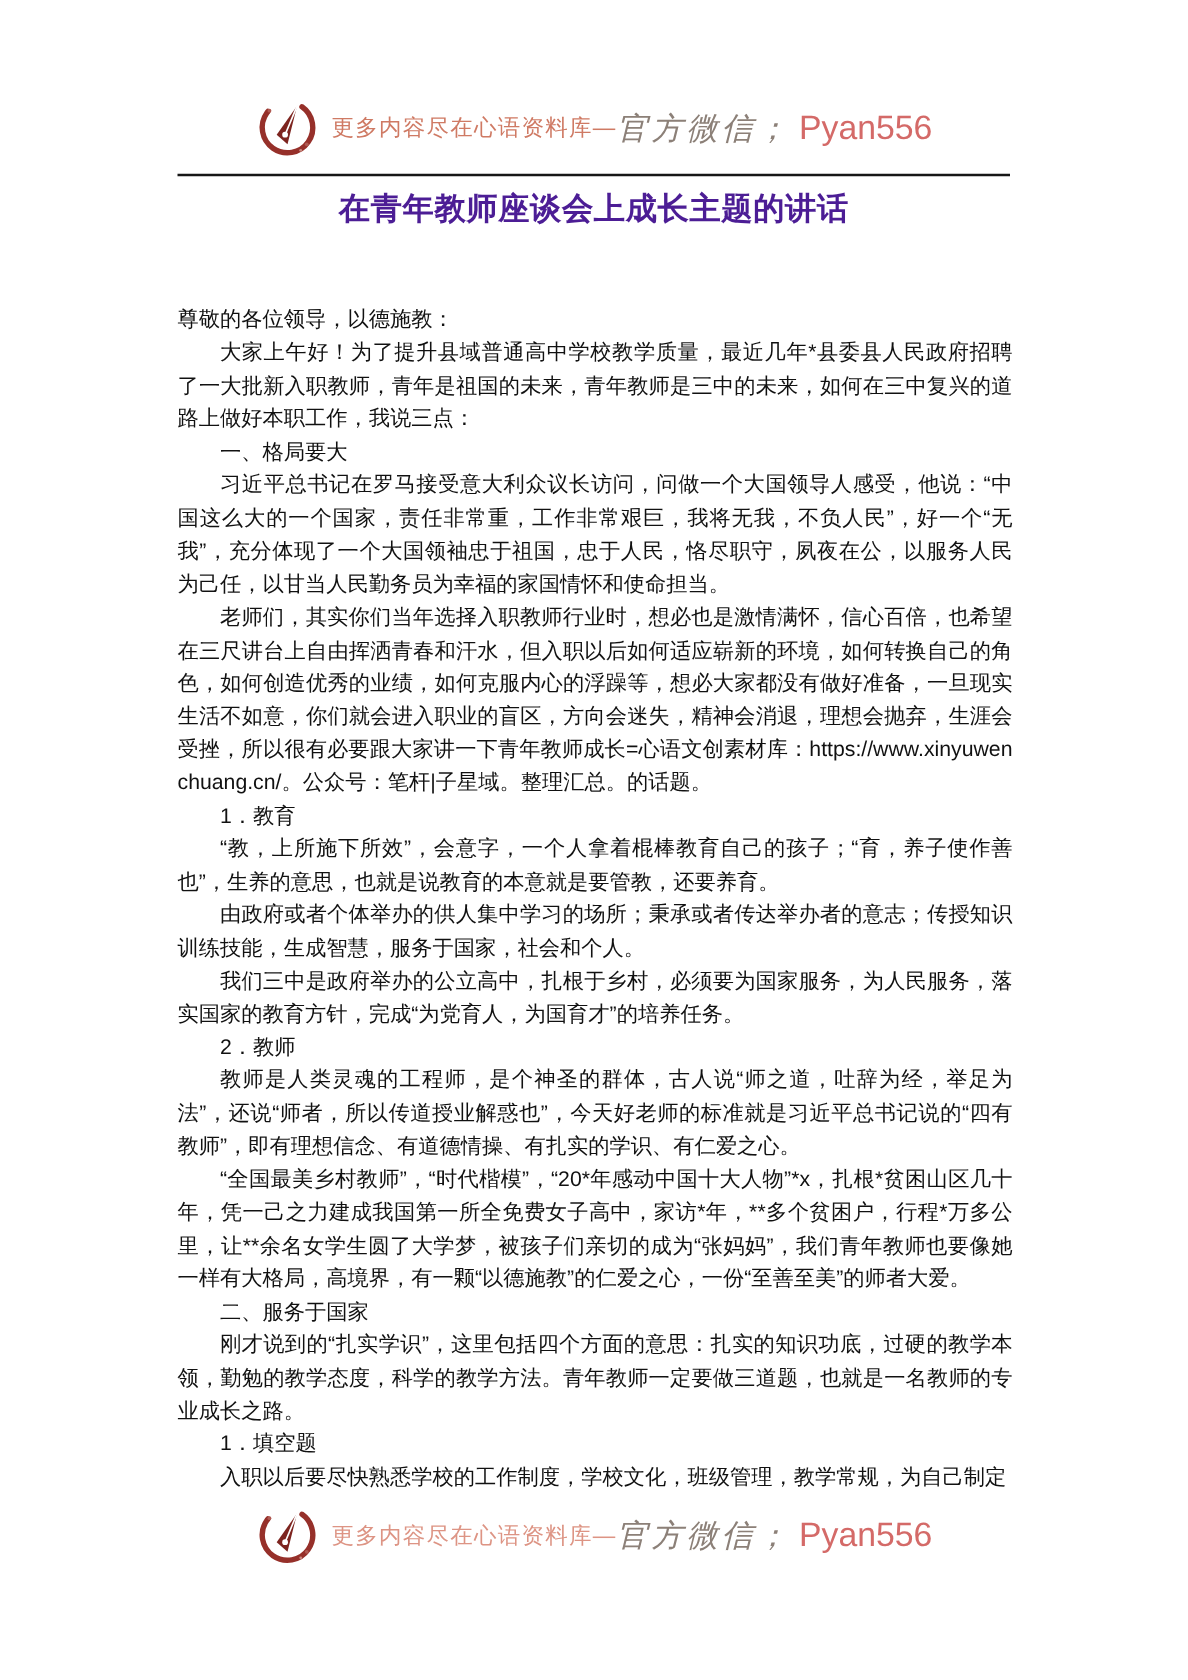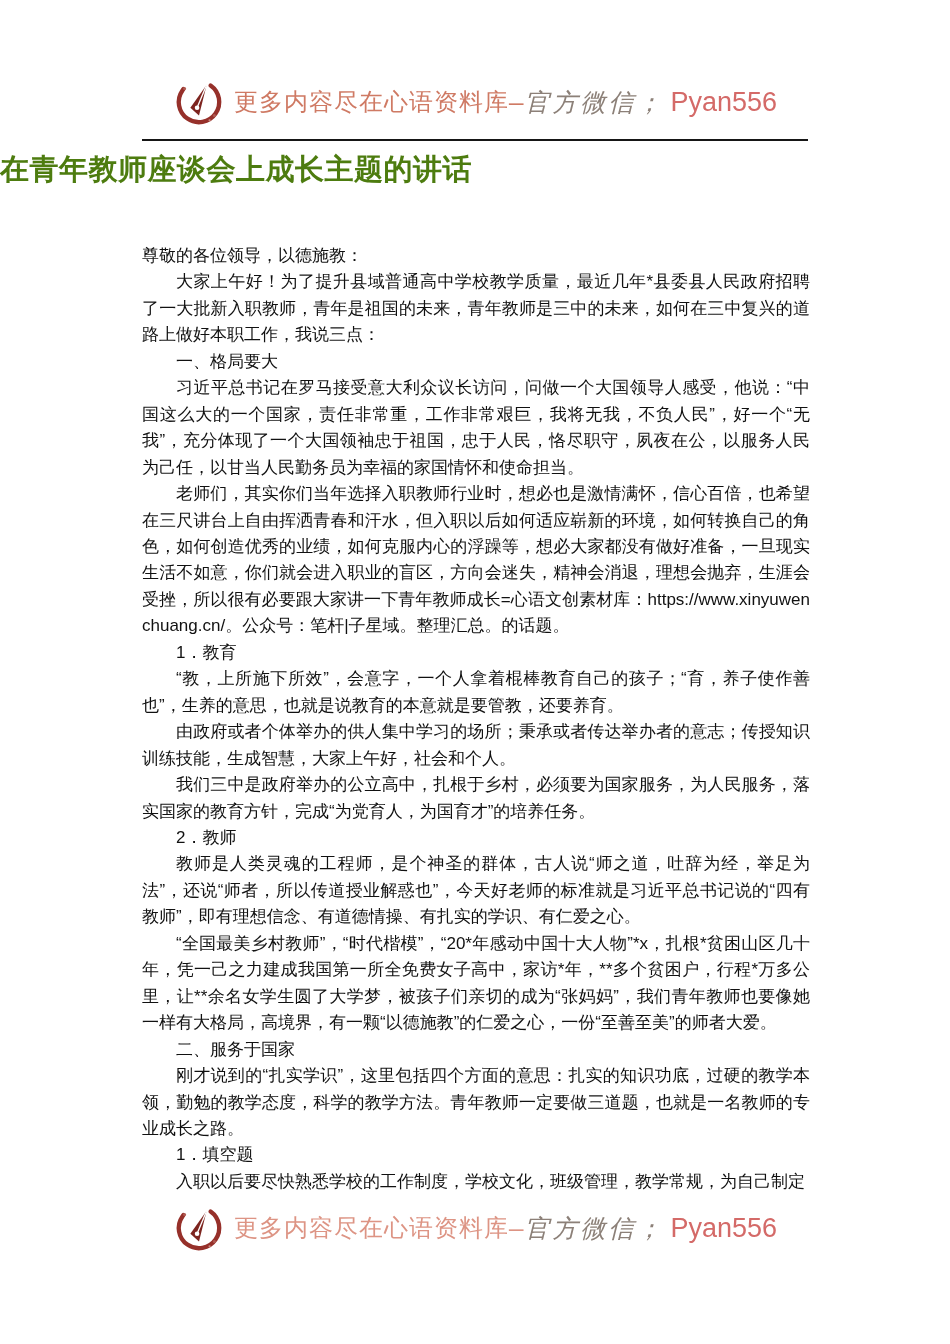--- a/index.html
+++ b/index.html
@@ -30,22 +30,22 @@
     display:flex;justify-content:center;align-items:center;
   }
   .watermark.header-wm{top:76px;}
   .watermark.footer-wm{top:1202px;}
   .wm-logo{
     width:52px;height:52px;flex:0 0 auto;
     margin-right:9px;
     display:inline-block;
   }
   .wm-brand{
-    font-family:Liberation Mono, monospace;
-    font-size:24px;letter-spacing:1px;
+    font-family:Liberation Sans, sans-serif;
+    font-size:18px;letter-spacing:1px;
     white-space:nowrap;
   }
   .header-wm .wm-brand{color:var(--brand-header);}
   .footer-wm .wm-brand{color:var(--brand-footer);}
   .wm-wechat{
     font-family:"DejaVu Serif","Liberation Serif",serif;
     font-style:italic;
     font-size:25px;letter-spacing:3px;
     color:var(--wechat-label);
     white-space:nowrap;
@@ -62,22 +62,23 @@
   .rule{
     position:absolute;
     top:139px;left:142px;width:666px;
     border-top:2px solid #161616;
   }
   
   .title{
     position:absolute;
     top:150px;left:0;width:100%;
     margin:0;
-    font-size:29px;font-weight:700;
-    color:#4d7c0f;
+    text-align:center;
+    font-size:25px;font-weight:700;
+    color:#4c1d95;
     letter-spacing:0.5px;
   }
   
   .doc-body{
     position:absolute;
     top:243px;left:142px;width:668px;
     font-size:17px;
     line-height:26.45px;
     text-align:justify;
     color:var(--ink);
@@ -114,21 +115,21 @@
   <h1 class="title">在青年教师座谈会上成长主题的讲话</h1>
 
   <main class="doc-body" id="doc-body">
       <p class="">尊敬的各位领导，以德施教：</p>
       <p class="indent">大家上午好！为了提升县域普通高中学校教学质量，最近几年*县委县人民政府招聘了一大批新入职教师，青年是祖国的未来，青年教师是三中的未来，如何在三中复兴的道路上做好本职工作，我说三点：</p>
       <p class="indent">一、格局要大</p>
       <p class="indent">习近平总书记在罗马接受意大利众议长访问，问做一个大国领导人感受，他说：“中国这么大的一个国家，责任非常重，工作非常艰巨，我将无我，不负人民”，好一个“无我”，充分体现了一个大国领袖忠于祖国，忠于人民，恪尽职守，夙夜在公，以服务人民为己任，以甘当人民勤务员为幸福的家国情怀和使命担当。</p>
       <p class="indent">老师们，其实你们当年选择入职教师行业时，想必也是激情满怀，信心百倍，也希望在三尺讲台上自由挥洒青春和汗水，但入职以后如何适应崭新的环境，如何转换自己的角色，如何创造优秀的业绩，如何克服内心的浮躁等，想必大家都没有做好准备，一旦现实生活不如意，你们就会进入职业的盲区，方向会迷失，精神会消退，理想会抛弃，生涯会受挫，所以很有必要跟大家讲一下青年教师成长=心语文创素材库：https://www.xinyuwenchuang.cn/。公众号：笔杆|子星域。整理汇总。的话题。</p>
       <p class="indent">1．教育</p>
       <p class="indent">“教，上所施下所效”，会意字，一个人拿着棍棒教育自己的孩子；“育，养子使作善也”，生养的意思，也就是说教育的本意就是要管教，还要养育。</p>
-      <p class="indent">由政府或者个体举办的供人集中学习的场所；秉承或者传达举办者的意志；传授知识训练技能，生成智慧，大家上午好，社会和个人。</p>
+      <p class="indent">由政府或者个体举办的供人集中学习的场所；秉承或者传达举办者的意志；传授知识训练技能，生成智慧，服务于国家，社会和个人。</p>
       <p class="indent">我们三中是政府举办的公立高中，扎根于乡村，必须要为国家服务，为人民服务，落实国家的教育方针，完成“为党育人，为国育才”的培养任务。</p>
       <p class="indent">2．教师</p>
       <p class="indent">教师是人类灵魂的工程师，是个神圣的群体，古人说“师之道，吐辞为经，举足为法”，还说“师者，所以传道授业解惑也”，今天好老师的标准就是习近平总书记说的“四有教师”，即有理想信念、有道德情操、有扎实的学识、有仁爱之心。</p>
       <p class="indent">“全国最美乡村教师”，“时代楷模”，“20*年感动中国十大人物”*x，扎根*贫困山区几十年，凭一己之力建成我国第一所全免费女子高中，家访*年，**多个贫困户，行程*万多公里，让**余名女学生圆了大学梦，被孩子们亲切的成为“张妈妈”，我们青年教师也要像她一样有大格局，高境界，有一颗“以德施教”的仁爱之心，一份“至善至美”的师者大爱。</p>
       <p class="indent">二、服务于国家</p>
       <p class="indent">刚才说到的“扎实学识”，这里包括四个方面的意思：扎实的知识功底，过硬的教学本领，勤勉的教学态度，科学的教学方法。青年教师一定要做三道题，也就是一名教师的专业成长之路。</p>
       <p class="indent">1．填空题</p>
       <p class="indent">入职以后要尽快熟悉学校的工作制度，学校文化，班级管理，教学常规，为自己制定</p>
     </main>
 

